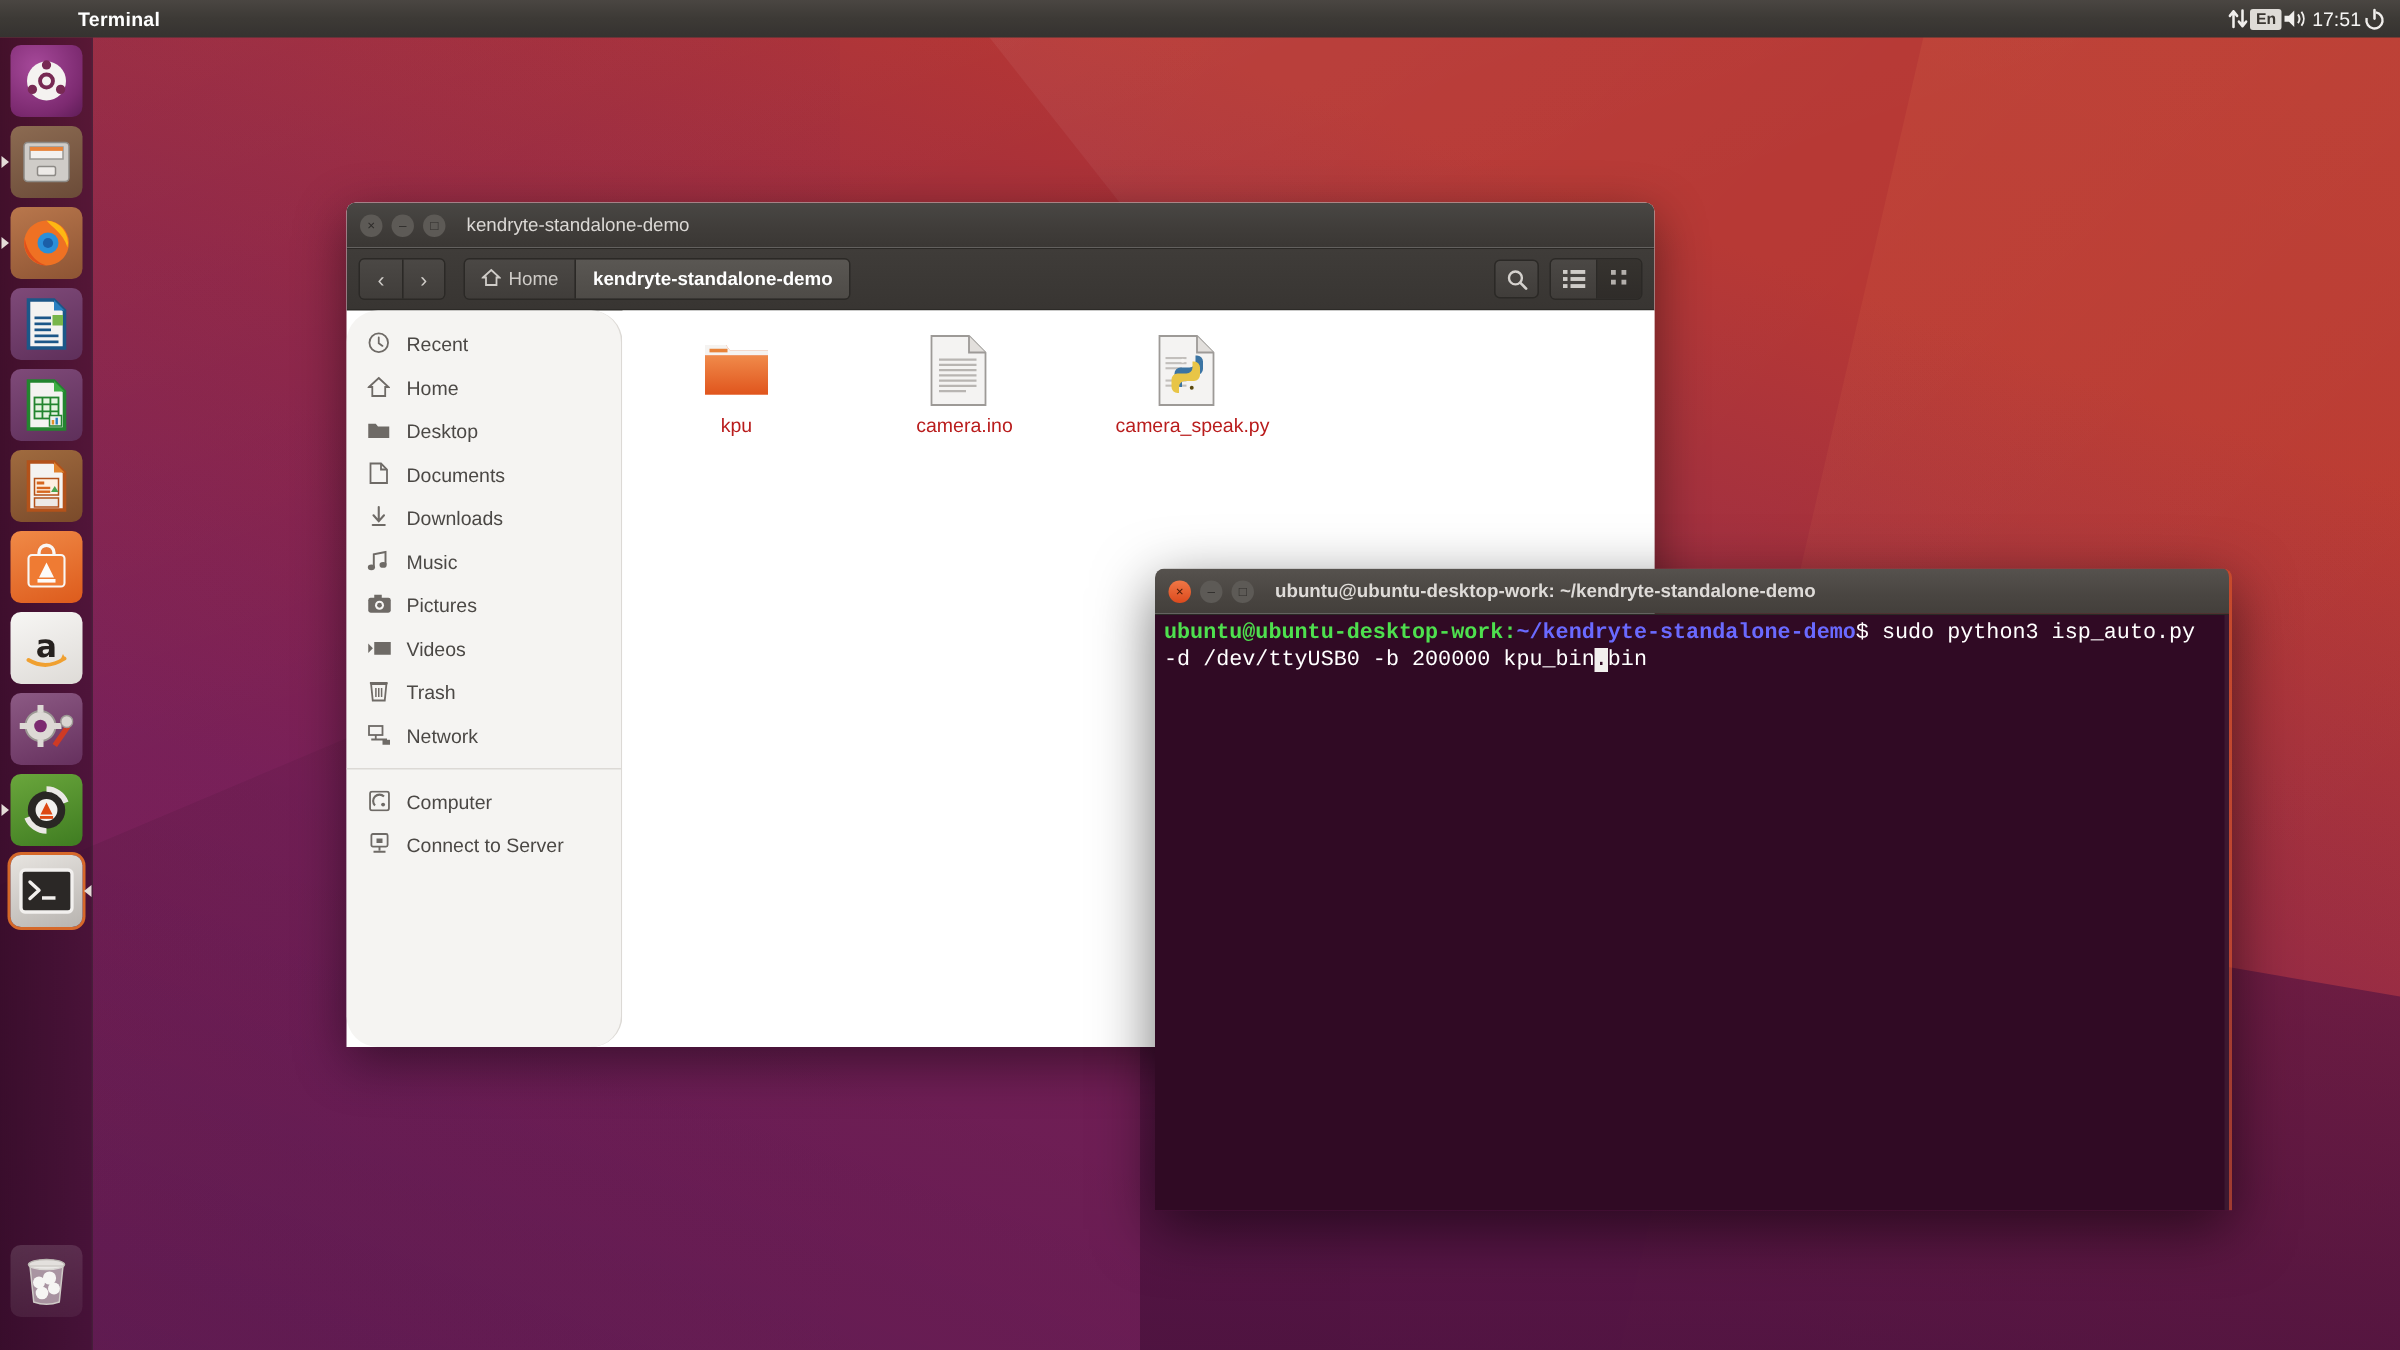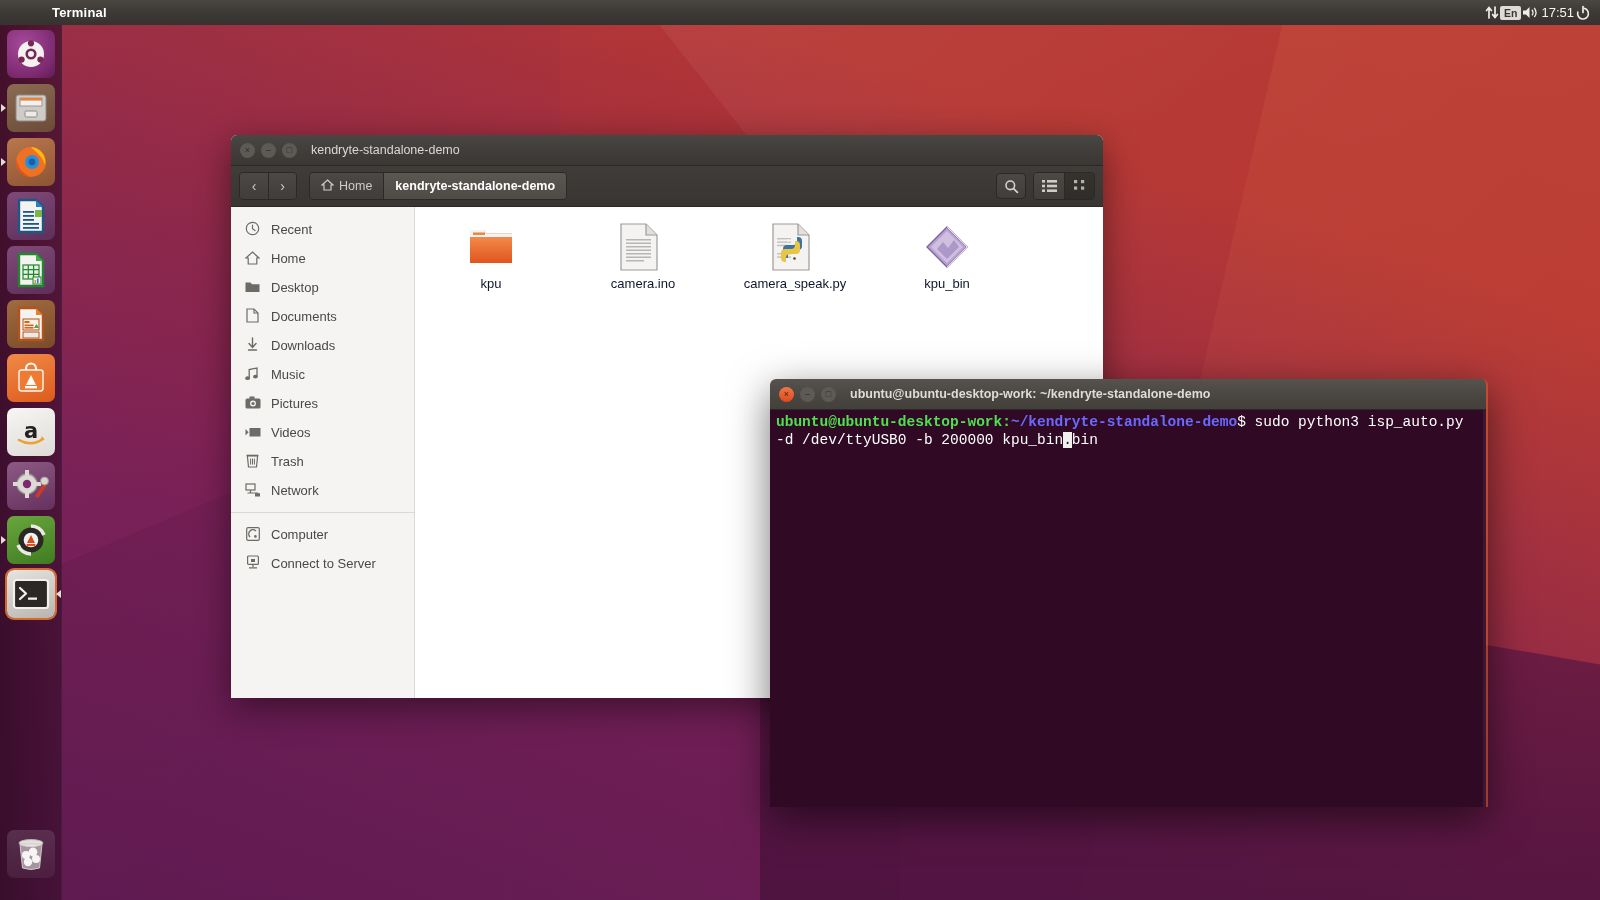--- a/index.html
+++ b/index.html
@@ -138,32 +138,32 @@
   }
   .viewgroup { display:flex; border:1px solid #2b2926; border-radius:4px; overflow:hidden; }
   .viewbtn { width:30px; height:26px; background:linear-gradient(180deg,#4b4845,#403d3a);
              display:flex; align-items:center; justify-content:center; }
   .viewbtn.active { background:linear-gradient(180deg,#36332f,#2f2c29); }
   .viewbtn + .viewbtn { border-left:1px solid #2b2926; }
 
   .fm-body { display:flex; height:491px; }
   .fm-sidebar {
     width:184px; background:#f5f4f2; border-right:1px solid #dcd9d5;
-    padding-top:8px; font-size:13px; color:#4b4845;
+    padding-top:8px; font-size:13px; color:#4b4845;border-radius:21px;
   }
   .side-item { height:29px; display:flex; align-items:center; gap:10px; padding-left:13px; }
   .side-item .glyph { width:17px; text-align:center; color:#6e6a66; font-size:14px; line-height:1; }
   .side-sep { height:1px; background:#dcd9d5; margin:7px 0 7px 0; }
   .fm-content { flex:1; background:#ffffff; padding:12px 0 0 0; position:relative; }
   .icon-grid { display:flex; flex-wrap:wrap; align-content:flex-start; }
   .file-item {
     width:152px; height:102px; display:flex; flex-direction:column;
     align-items:center; justify-content:flex-start; padding-top:4px;
   }
-  .file-label { font-size:13px; color:#0f172a; margin-top:5px; text-align:center; }
+  .file-label { font-size:13px; color:#b91c1c; margin-top:5px; text-align:center; }
   .ficon { width:48px; height:48px; position:relative; }
 
   
   #terminal-window {
     position:absolute; left:770px; top:379px; width:718px; height:428px;
     border-radius:6px 6px 0 0; z-index:40; overflow:hidden;
     box-shadow:0 12px 40px rgba(0,0,0,0.55);
     border-right:2px solid rgba(215,90,35,0.55);
   }
   #terminal-window .titlebar { background:linear-gradient(180deg,#56524e 0%,#4a4642 55%,#433f3b 100%); }
@@ -626,31 +626,20 @@
               <path d="M20 14 h7 a4 4 0 0 1 4 4 v5 a4 4 0 0 1 -4 4 h-6 a4 4 0 0 0 -4 4 v4 h-1 a4 4 0 0 1 -4 -4 v-5 a4 4 0 0 1 4 -4 h6 a4 4 0 0 0 4 -4 v-4 Z" fill="#3b74a3"></path>
               <path d="M21 39 h-7 a4 4 0 0 1 -4 -4 v-5 a4 4 0 0 1 4 -4 h6 a4 4 0 0 0 4 -4 v-4 h1 a4 4 0 0 1 4 4 v5 a4 4 0 0 1 -4 4 h-6 a4 4 0 0 0 -4 4 v4 Z" fill="#e8c547"></path>
               <circle cx="17.5" cy="17.5" r="1.3" fill="#f7f6f4"></circle>
               <circle cx="23.5" cy="35.5" r="1.3" fill="#5a4a10"></circle>
             </svg>
           </div>
           <div class="file-label">camera_speak.py</div>
         </div>
 
 
-        <div class="file-item">
-          <div class="ficon">
-            <svg width="48" height="48" viewBox="0 0 48 48">
-              <path d="M24 4 L44 24 L24 44 L4 24 Z" fill="#b9a2cf" stroke="#7e63a0" stroke-width="1.4"></path>
-              <path d="M24 8 L40 24 L24 40 L8 24 Z" fill="#cfc0e0"></path>
-              <path d="M14 26 L20 19 L25 25 L31 17 L36 24 L24 36 Z" fill="#a88fc4" opacity="0.85"></path>
-              <path d="M24 4 L44 24 L24 44" fill="none" stroke="#e6dcf0" stroke-width="1"></path>
-            </svg>
-          </div>
-          <div class="file-label">kpu_bin</div>
-        </div>
 
 
       </div>
     </div>
   </div>
 </div>
 
 <div id="terminal-window">
   <div class="titlebar">
     <div class="wbtn close-active">×</div>

